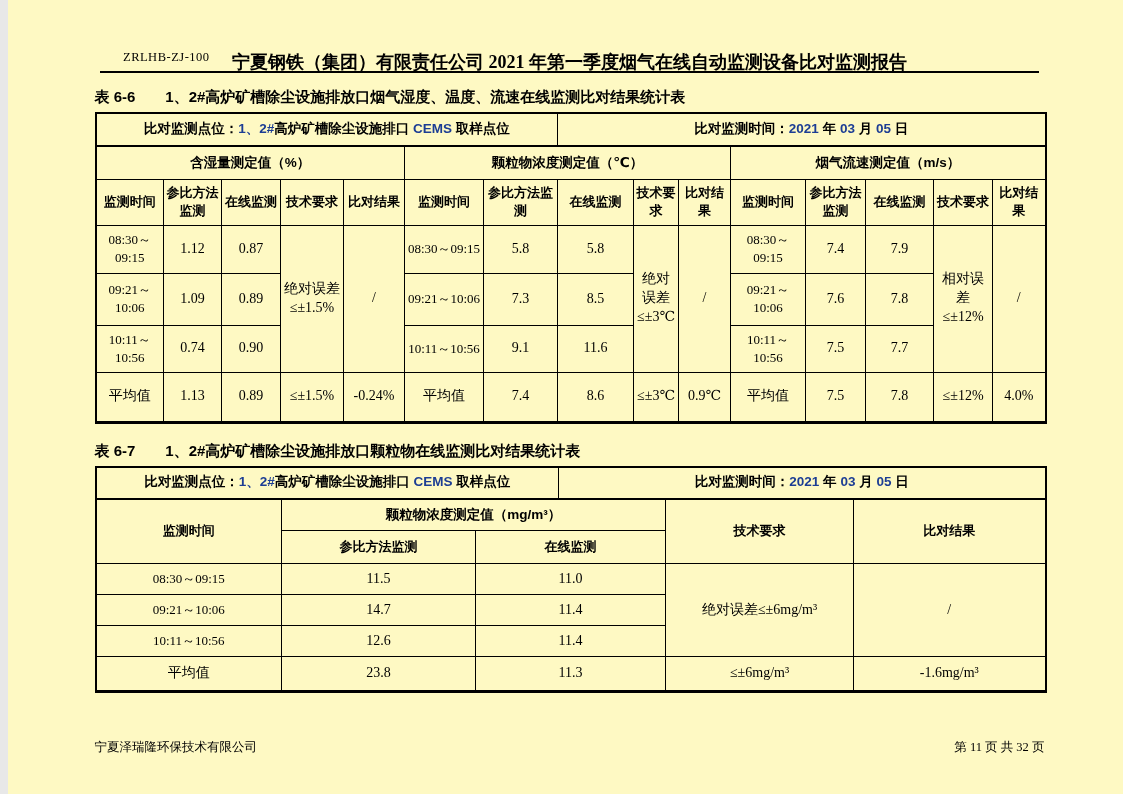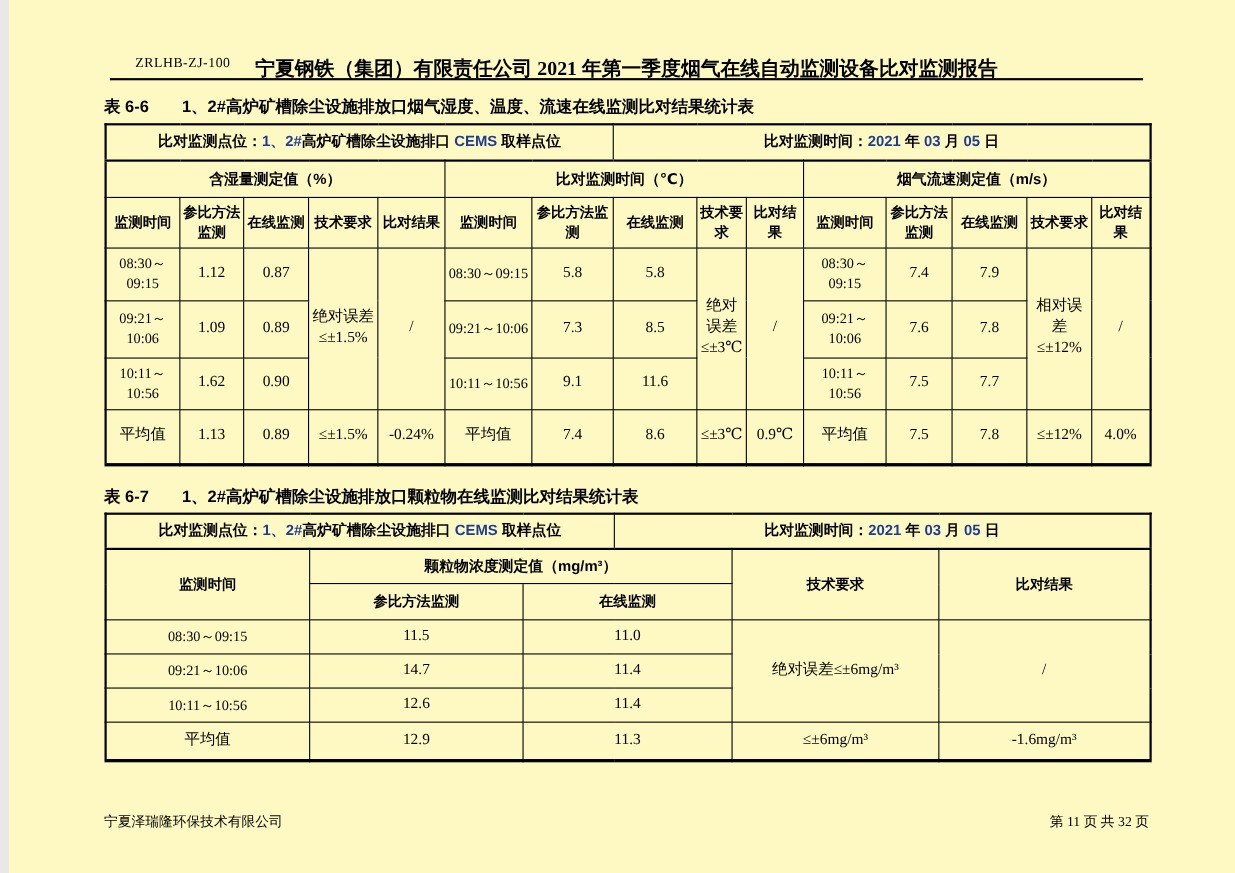--- a/index.html
+++ b/index.html
@@ -63,21 +63,21 @@
           <col style="width:59px">
           <col style="width:53px">
       </colgroup>
       <tbody>
           <tr class="r-info" style="height:33px">
         <td colspan="7" class="b"><span>比对监测点位：</span><span class="accent">1、2#</span><span>高炉矿槽除尘设施排口 </span><span class="accent">CEMS</span><span> 取样点位</span></td>
         <td colspan="8" class="b"><span>比对监测时间：</span><span class="accent">2021</span><span> 年 </span><span class="accent">03</span><span> 月 </span><span class="accent">05</span><span> 日</span></td>
       </tr>
       <tr style="height:33px">
         <td colspan="5" class="b">含湿量测定值（%）</td>
-        <td colspan="5" class="b">比对监测时间（℃）</td>
+        <td colspan="5" class="b">颗粒物浓度测定值（℃）</td>
         <td colspan="5" class="b">烟气流速测定值（m/s）</td>
       </tr>
       <tr style="height:46px">
         <td class="hd">监测时间</td>
         <td class="hd">参比方法监测</td>
         <td class="hd">在线监测</td>
         <td class="hd">技术要求</td>
         <td class="hd">比对结果</td>
         <td class="hd">监测时间</td>
         <td class="hd">参比方法监测</td>
@@ -113,21 +113,21 @@
         <td class="num">0.89</td>
         <td class="tm">09:21～10:06</td>
         <td class="num">7.3</td>
         <td class="num">8.5</td>
         <td class="tm">09:21～10:06</td>
         <td class="num">7.6</td>
         <td class="num">7.8</td>
       </tr>
       <tr style="height:47px">
         <td class="tm">10:11～10:56</td>
-        <td class="num">1.62</td>
+        <td class="num">0.74</td>
         <td class="num">0.90</td>
         <td class="tm">10:11～10:56</td>
         <td class="num">9.1</td>
         <td class="num">11.6</td>
         <td class="tm">10:11～10:56</td>
         <td class="num">7.5</td>
         <td class="num">7.7</td>
       </tr>
       <tr style="height:50px">
         <td>平均值</td>
@@ -187,21 +187,21 @@
         <td class="num">14.7</td>
         <td colspan="2" class="num">11.4</td>
       </tr>
       <tr style="height:31px">
         <td class="tm">10:11～10:56</td>
         <td class="num">12.6</td>
         <td colspan="2" class="num">11.4</td>
       </tr>
       <tr style="height:35px">
         <td>平均值</td>
-        <td class="num">12.9</td>
+        <td class="num">23.8</td>
         <td colspan="2" class="num">11.3</td>
         <td>≤±6mg/m³</td>
         <td>-1.6mg/m³</td>
       </tr>
     </tbody>
       </table>
 
   </div>
 
   <div class="footer">

